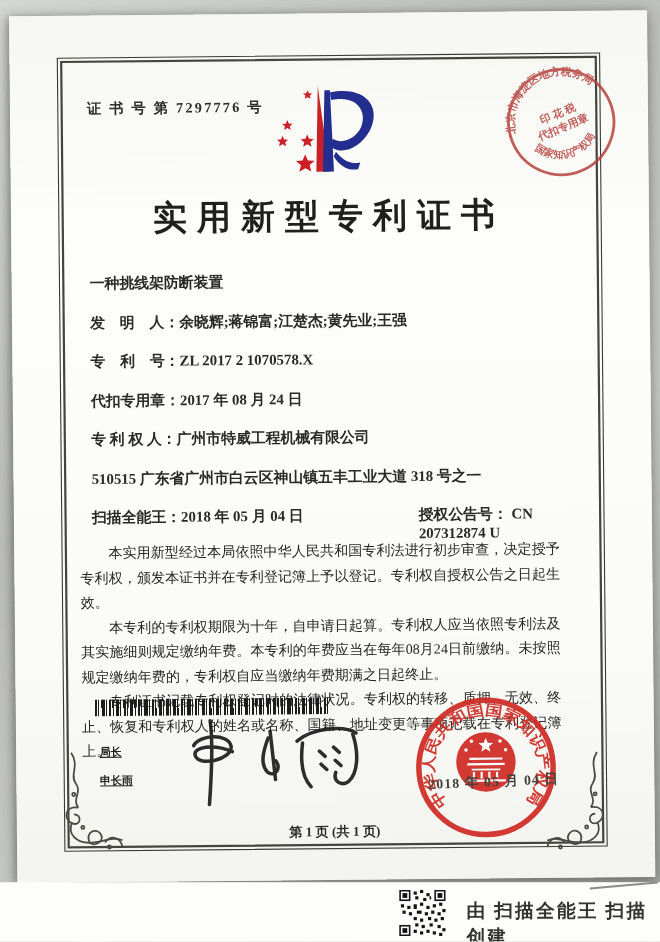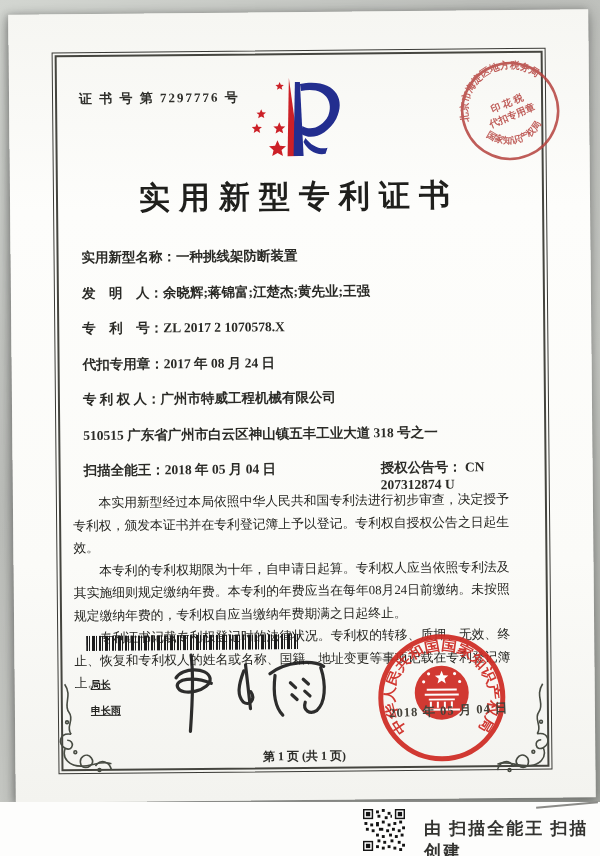--- a/index.html
+++ b/index.html
@@ -86,21 +86,20 @@
         <textPath href="#taxBot" startOffset="4">国家知识产权局</textPath>
       </text>
       <text x="55" y="50" font-size="9.5" fill="#b5423e" font-weight="bold" text-anchor="middle">印 花 税</text>
       <text x="55" y="63" font-size="9.5" fill="#b5423e" font-weight="bold" text-anchor="middle">代扣专用章</text>
     </svg>
 
     <div class="title">实用新型专利证书</div>
 
     <div class="fields">
       <div class="frow">
-        <span class="lab">实用新型名称：</span>
         <span class="val">一种挑线架防断装置</span>
       </div>
       <div class="frow">
         <span class="lab">发　明　人：</span>
         <span class="val">余晓辉;蒋锦富;江楚杰;黄先业;王强</span>
       </div>
       <div class="frow">
         <span class="lab">专　利　号：</span>
         <span class="val">ZL 2017 2 1070578.X</span>
       </div>

